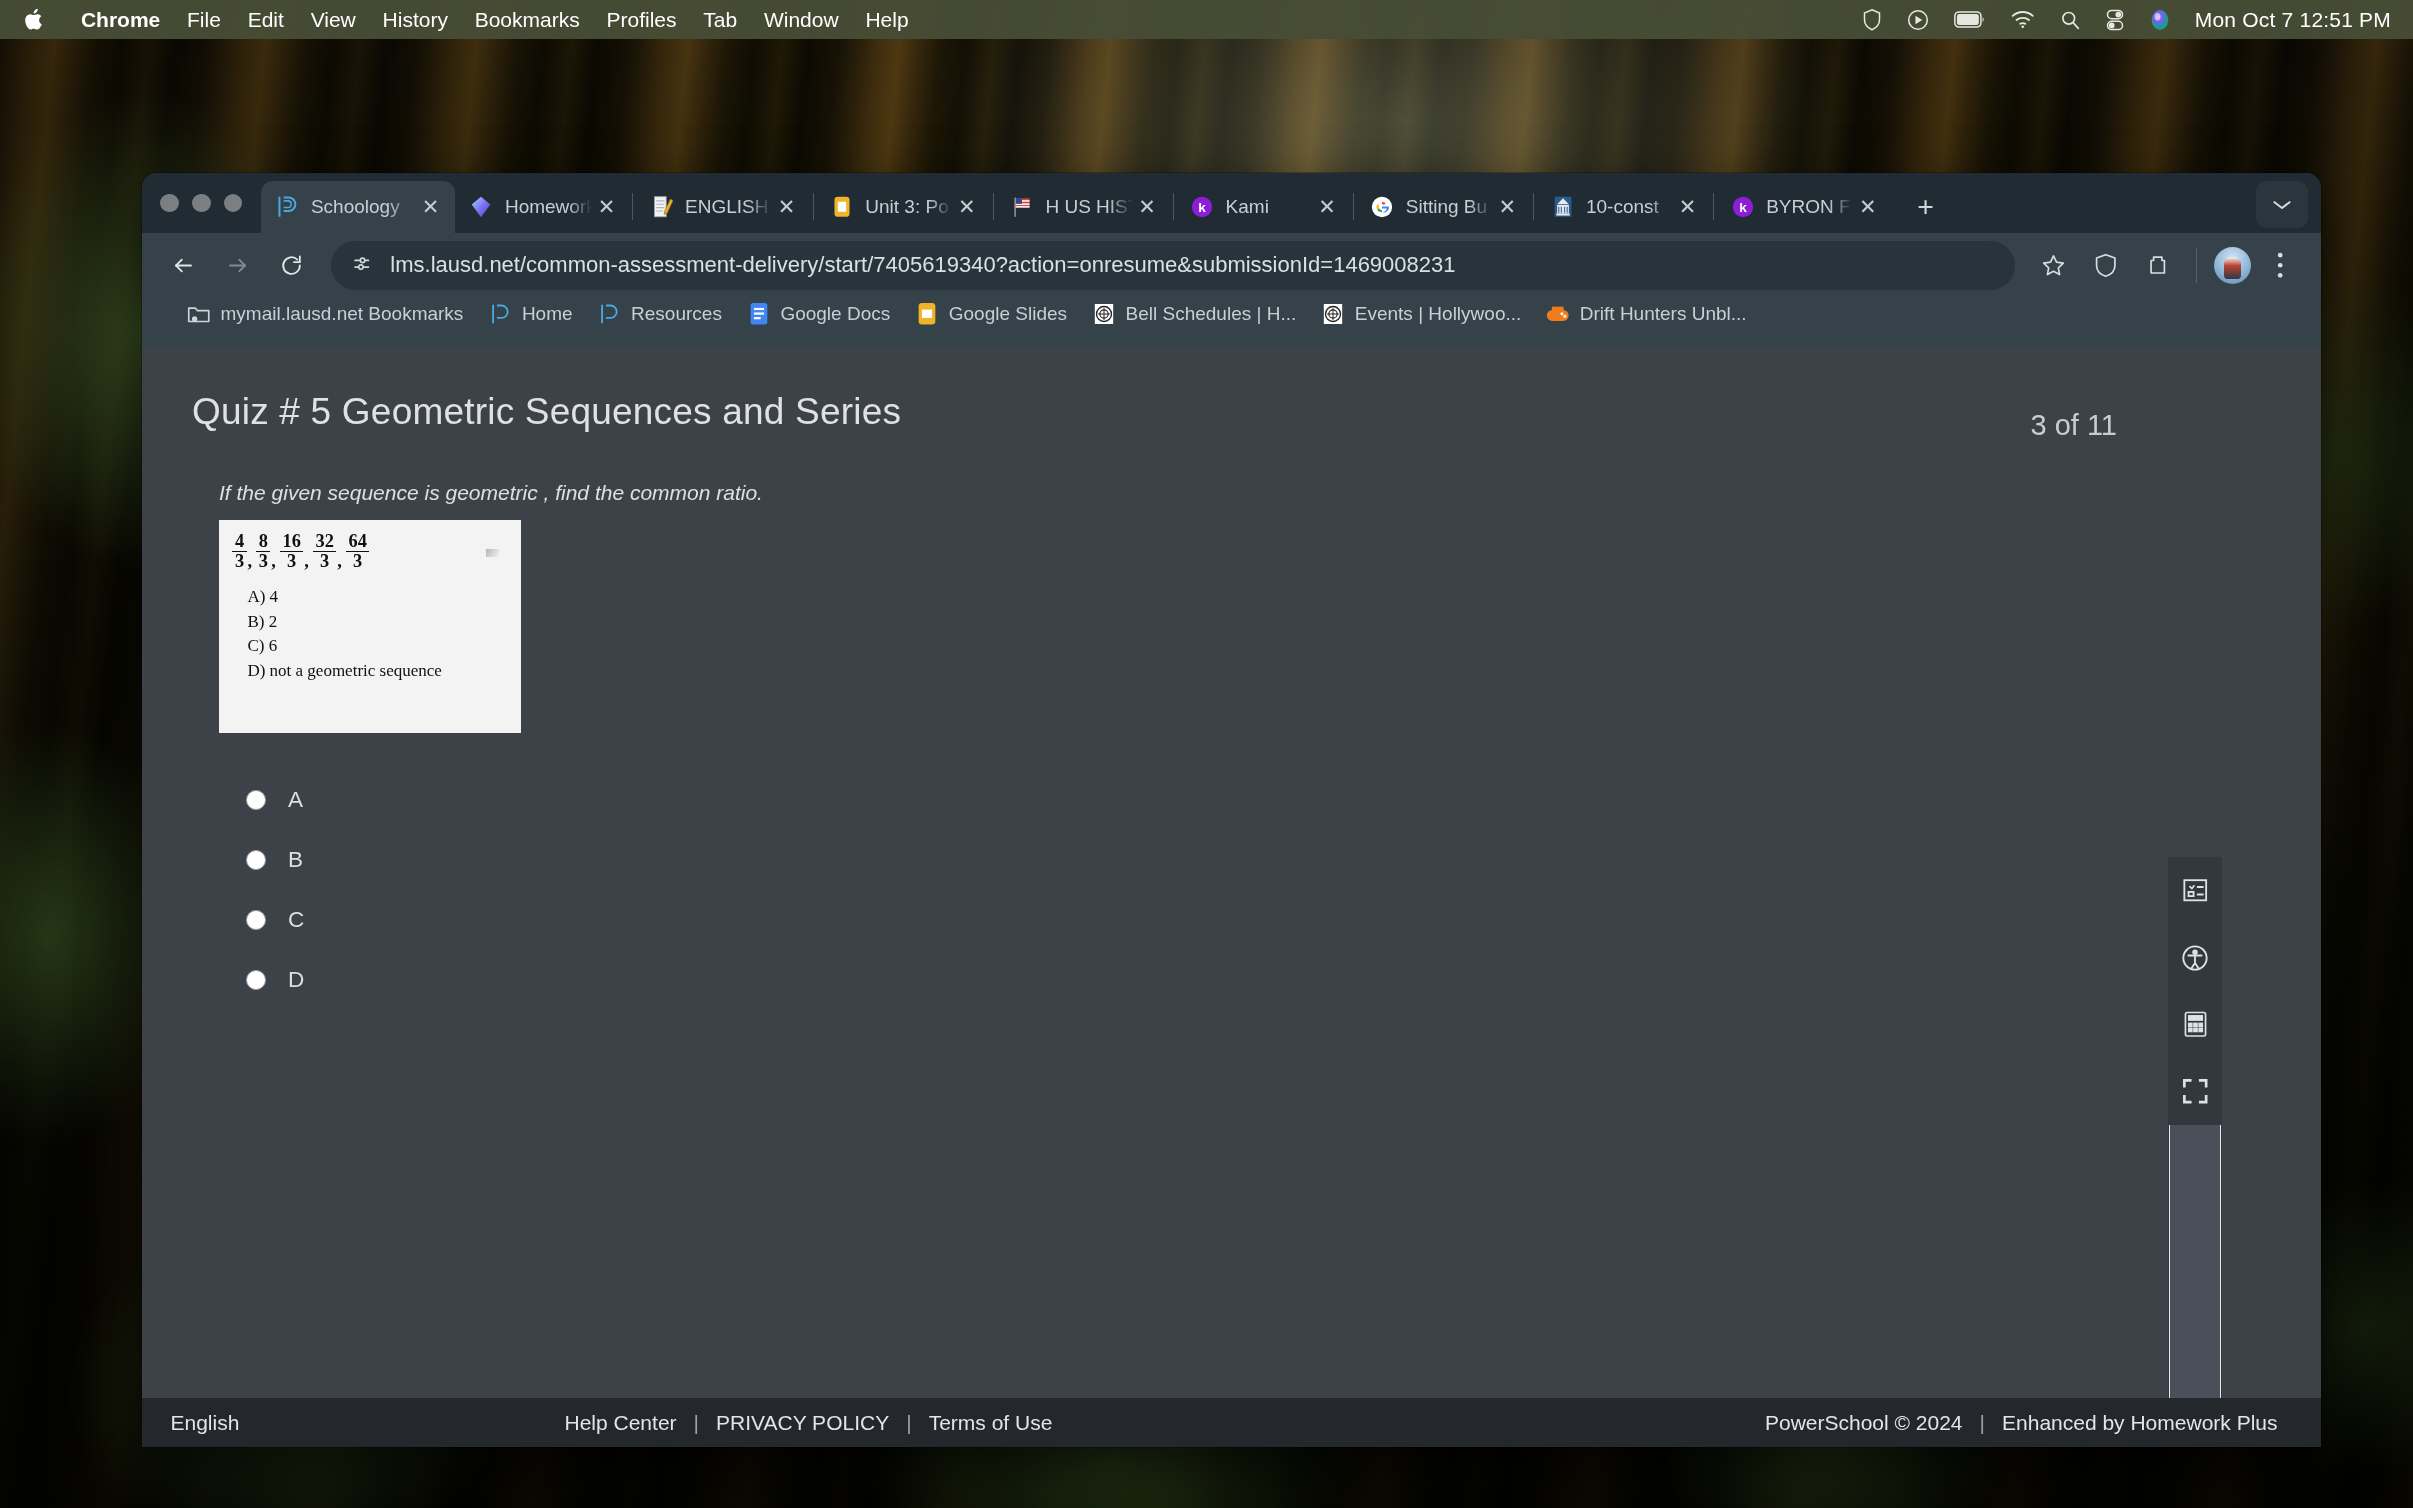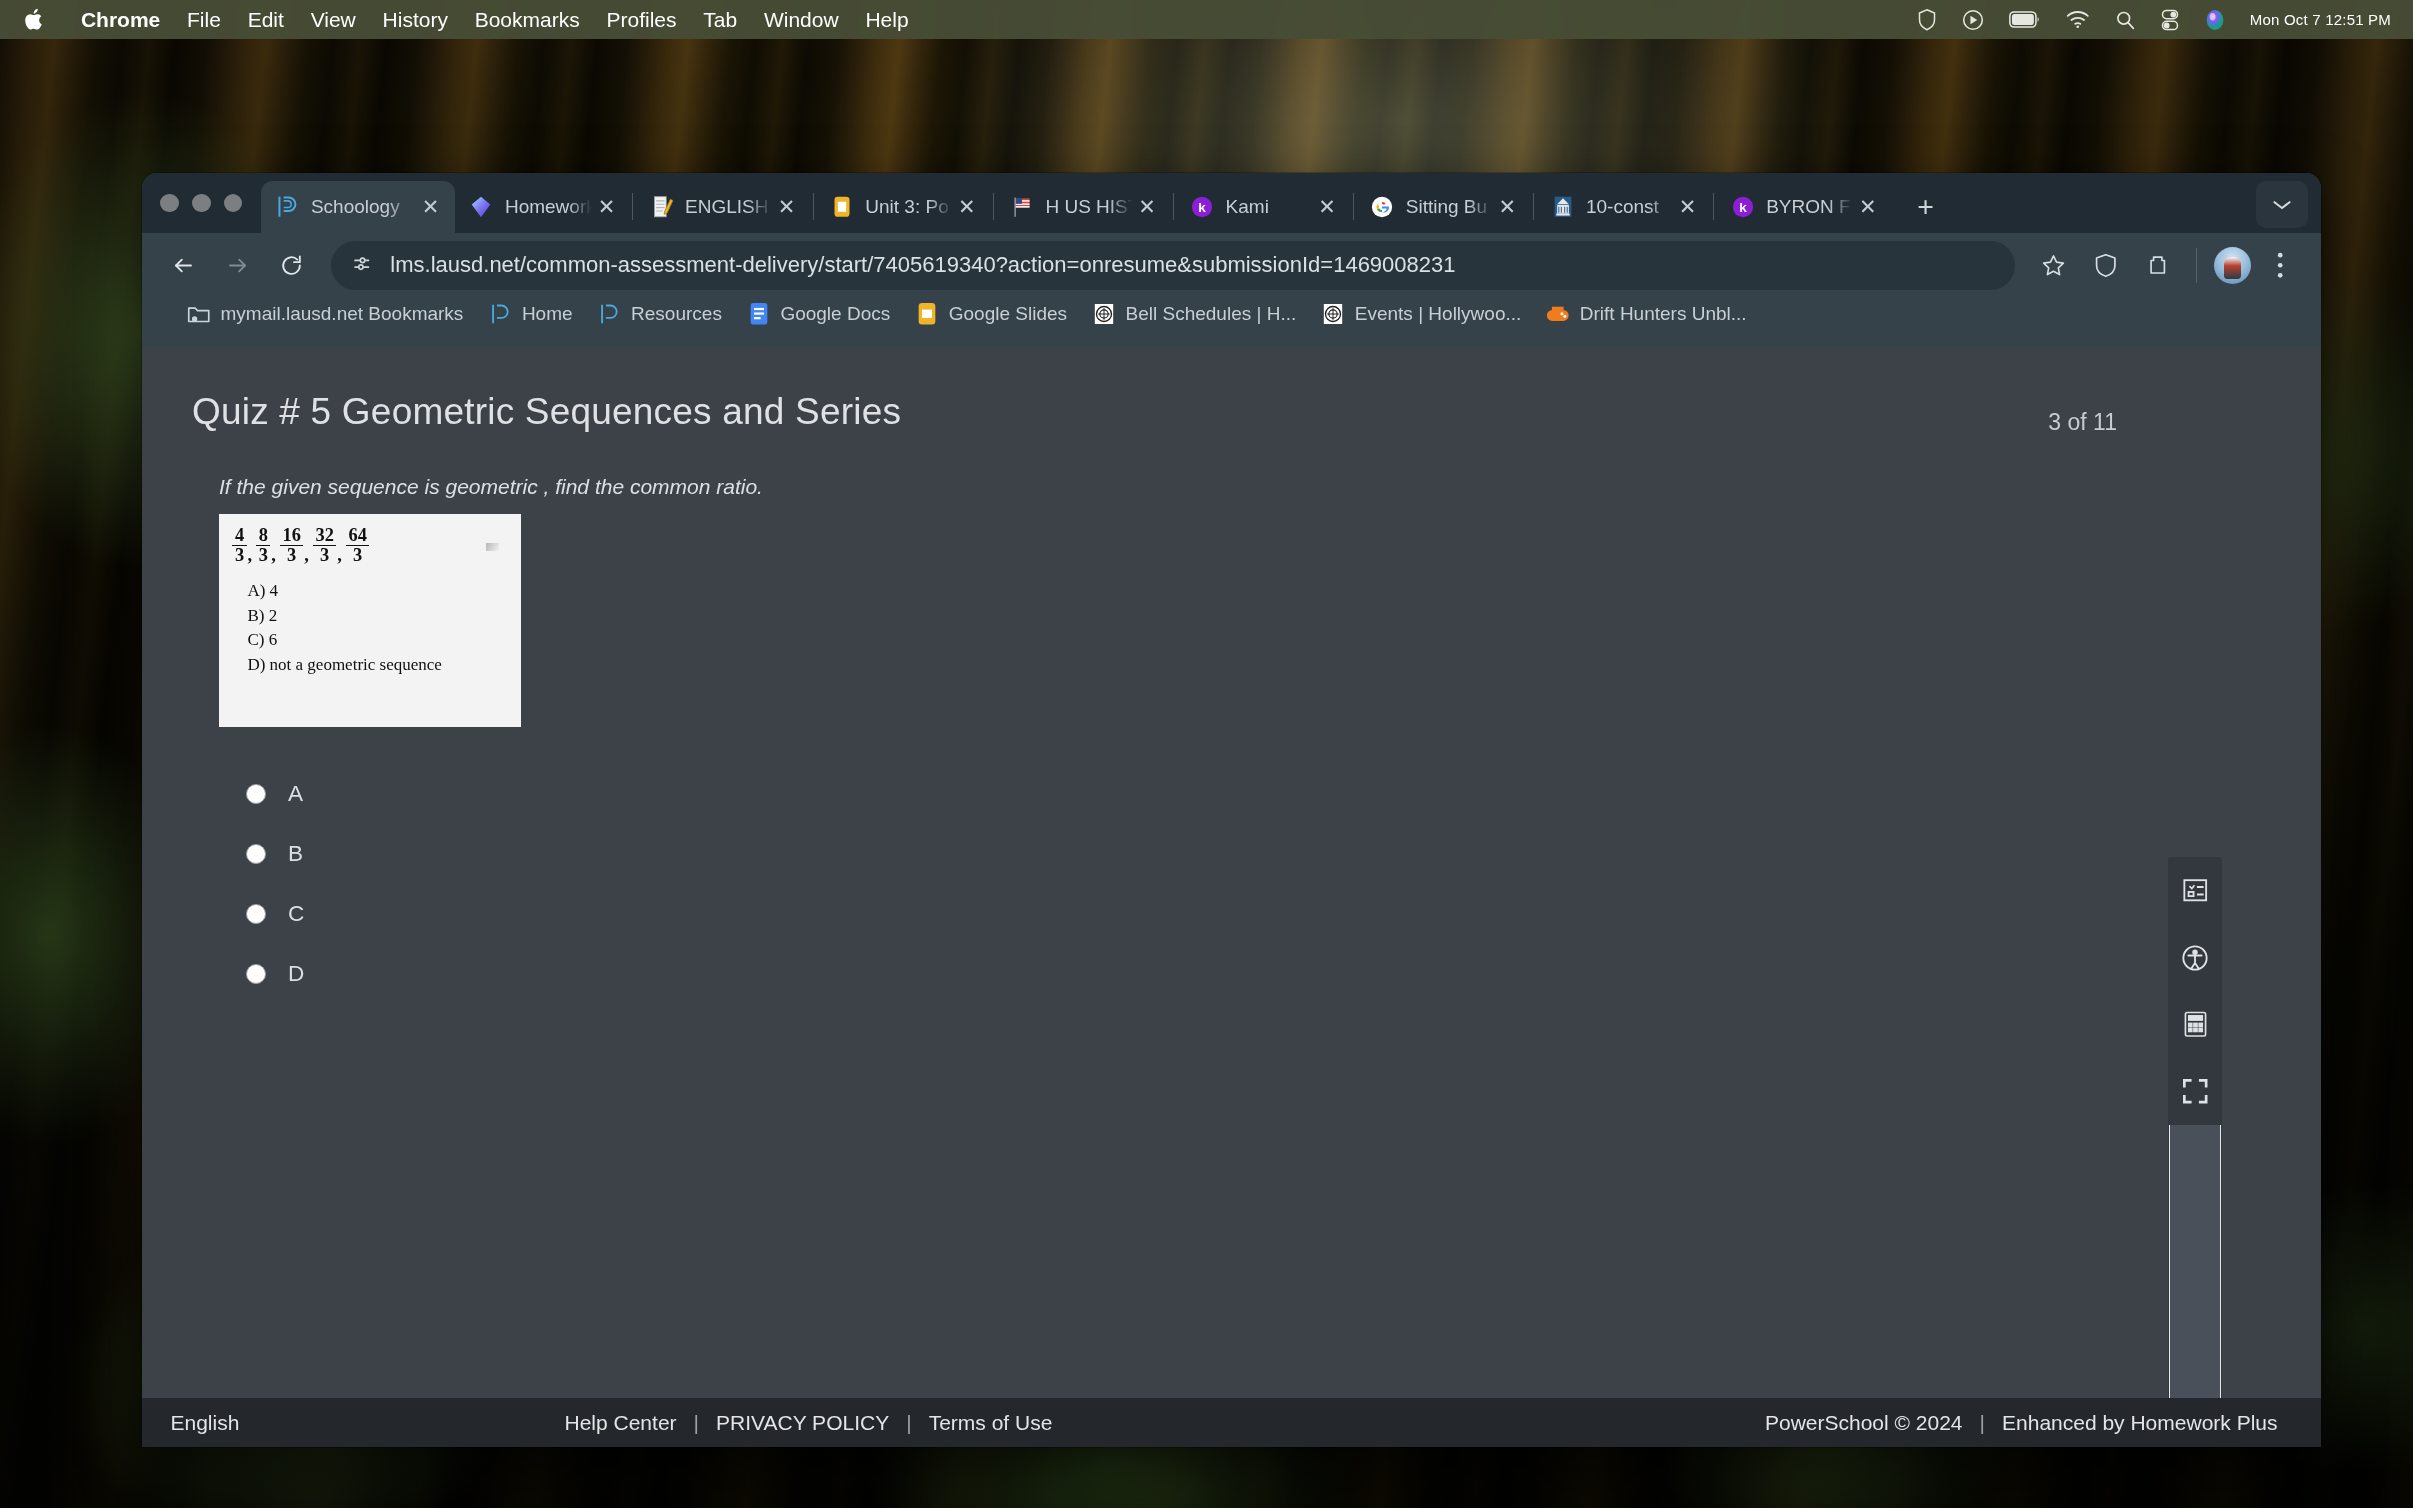--- a/index.html
+++ b/index.html
@@ -50,21 +50,21 @@
     color: #ffffff;
     font-size: 21px;
     z-index: 50;
   }
   #menubar .apple { margin: 0 22px 0 23.5px; font-size: 25px; line-height: 1; display:flex; }
   #menubar .mi { padding: 0 13.4px; white-space: nowrap; }
   #menubar .mi.bold { font-weight: bold; }
   #menubar .spacer { flex: 1; }
   #menubar .status { display:flex; align-items:center; gap: 25px; padding-right: 22px; }
   #menubar .status svg { display:block; }
-  #menubar .clock { font-size: 15px; letter-spacing: 0.2px; white-space: nowrap; }
+  #menubar .clock { font-size: 21px; letter-spacing: 0.2px; white-space: nowrap; }
 
   
   #chrome-window {
     position: absolute;
     left: 142px; top: 173px;
     width: 2179px; height: 1274px;
     background: #35424a;
     border-radius: 15px 15px 0 0;
     overflow: hidden;
     box-shadow: 0 22px 59px rgba(0,0,0,0.62), 0 0 0 0.8px rgba(0,0,0,0.3);
@@ -139,21 +139,21 @@
   .bm .bicon { width:23.5px; height:23.5px; flex:none; display:flex; align-items:center; justify-content:center; }
 
   
   #page {
     position: absolute; left: 0; right: 0; top: 174px; bottom: 0;
     background: #3c4248;
     overflow: hidden;
   }
   #q-header { display:flex; align-items:flex-start; padding: 44px 50px 0 50px; }
   #quiz-title { color: #dfe1e4; font-size: 37px; font-weight: normal; letter-spacing: 0.2px; }
-  #q-counter { margin-left: auto; color: #c9ccd0; font-size: 23px; padding-top: 18.4px; padding-right: 154px; }
+  #q-counter { margin-left: auto; color: #c9ccd0; font-size: 29px; padding-top: 18.4px; padding-right: 154px; }
 
   #q-body { padding: 39px 50px 0 77px; }
   #q-prompt { color: #dde0e3; font-size: 21px; margin-bottom: 15px; font-style: italic; }
 
   #q-image {
     width: 302px; height: 213px;
     background: #f3f3f3;
     padding: 11.7px 13.4px;
     color: #111;
     font-family: "Liberation Serif", serif;

